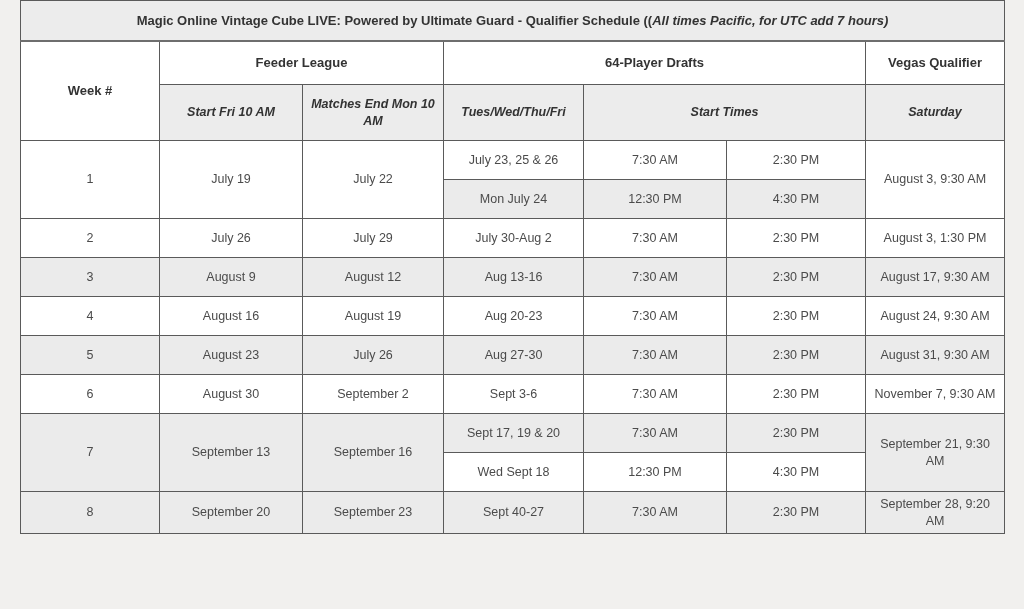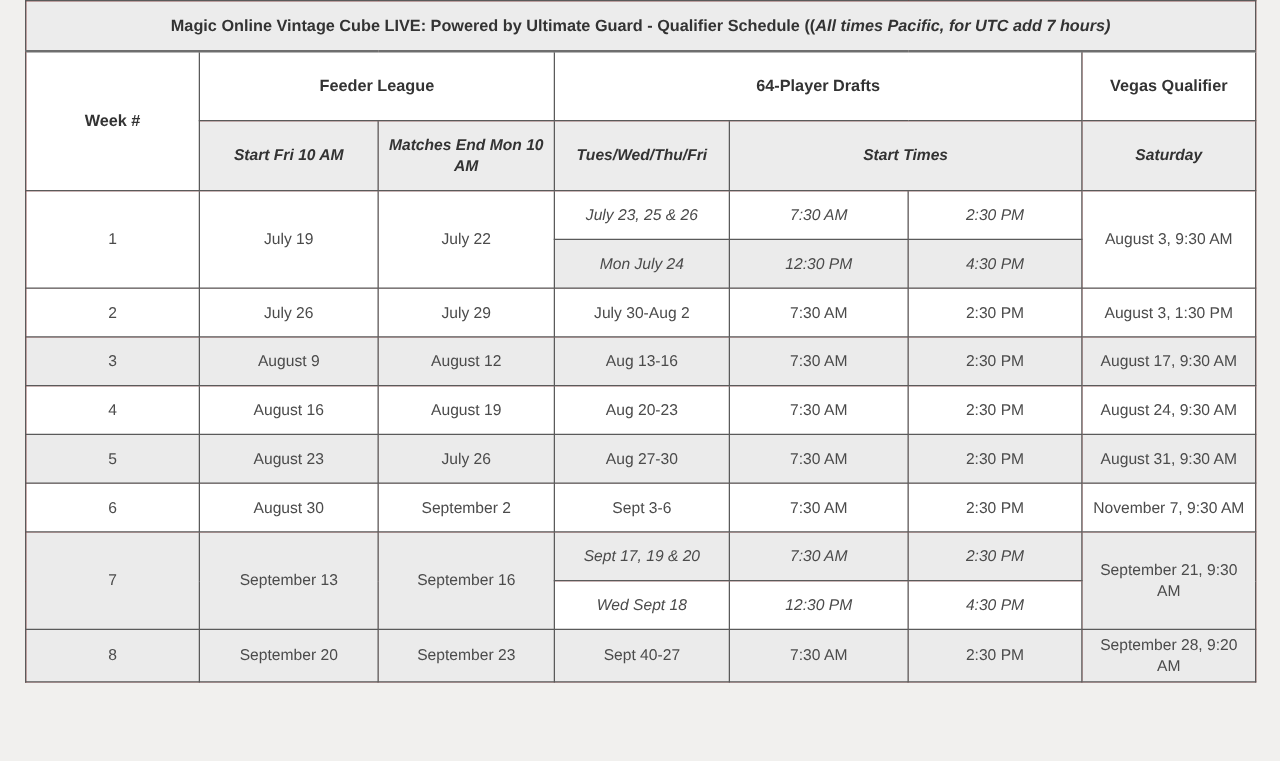--- a/index.html
+++ b/index.html
@@ -25,21 +25,21 @@
     line-height: 1.15;
   }
   .table-wrap {
     margin: 0 20px 0 20px;
     width: 984px;
   }
   table.sched {
     width: 984px;
     border-collapse: collapse;
     table-layout: fixed;
-    background: #b91c1c;
+    background: #fef9c3;
     border: 1px solid #4a4a4a;
   }
   table.sched td, table.sched th {
     border: 1px solid #5a5a5a;
     padding: 4px 5px;
     font-size: 12.5px;
     color: #4b4b4b;
     text-align: center;
     vertical-align: middle;
     font-weight: normal;
@@ -55,21 +55,21 @@
     border-bottom: 2px solid #6e6e6e;
   }
   tr.title-row td .ital { font-style: italic; }
 
   
   tr.hgroup td {
     background: #ffffff;
     font-weight: bold;
     font-size: 13px;
     color: #333333;
-    height: 56px;
+    height: 44px;
   }
   tr.hsub td {
     background: #ececec;
     font-weight: bold;
     font-style: italic;
     font-size: 12.5px;
     color: #333333;
     height: 56px;
   }
   td.weekhead {
@@ -84,21 +84,20 @@
   tr.body-row td { height: 39px; }
   td.shade { background: #ebebeb; }
   td.white { background: #ffffff; }
   td.red {
     color: #bf4235;
     font-weight: bold;
   }
   td.sub {
     height: 38px;
     padding: 3px 5px;
-    font-style: italic;
   }
 
   
   col.c-week   { width: 139px; }
   col.c-start  { width: 143px; }
   col.c-end    { width: 141px; }
   col.c-days   { width: 140px; }
   col.c-t1     { width: 143px; }
   col.c-t2     { width: 139px; }
   col.c-vegas  { width: 139px; }

